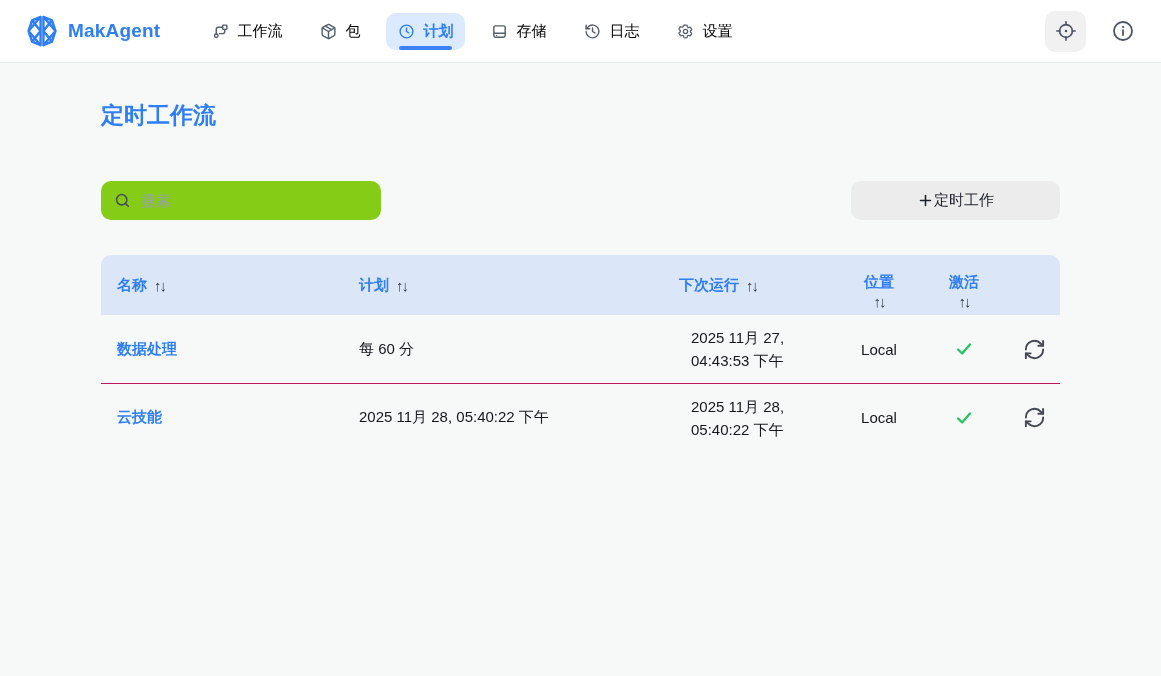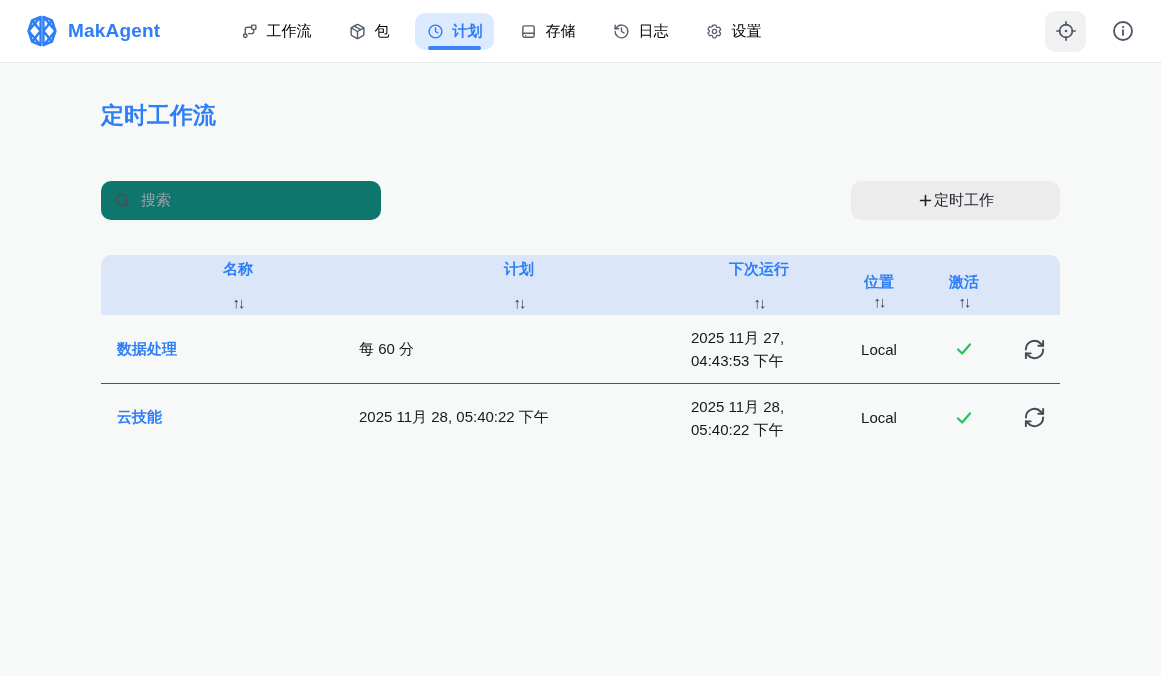--- a/index.html
+++ b/index.html
@@ -13,21 +13,20 @@
   svg { display: block; }
 
   
   .topbar {
     height: 63px;
     background: #ffffff;
     border-bottom: 1px solid #e7e8ea;
     display: flex;
     align-items: center;
     padding: 0 26px 0 25px;
-    gap: 29px;
   }
   .brand { display: flex; align-items: center; gap: 9px; cursor: pointer; }
   .brand-name {
     font-size: 19px;
     font-weight: 700;
     color: #2d7ef7;
     letter-spacing: .2px;
   }
   .nav { display: flex; align-items: center; margin-left: 40px; gap: 14px; }
   .nav-item {
@@ -88,26 +87,26 @@
     position: relative;
     width: 280px; height: 39px;
   }
   .searchbox .search-glyph {
     position: absolute; left: 12px; top: 10px;
     color: #4a4f57;
     pointer-events: none;
   }
   .searchbox input {
     width: 100%; height: 100%;
-    background: #0f766e;
+    background: #84cc16;
     border: none;
     border-radius: 10px;
     padding: 0 12px 0 40px;
     font-size: 15px;
-    font-family: Liberation Serif, serif;
+    font-family: Liberation Sans, sans-serif;
     color: #1b1f26;
     outline: none;
   }
   .searchbox input::placeholder { color: #9aa1ab; }
   .add-btn {
     height: 39px;
     min-width: 209px;
     background: #ececec;
     border: none;
     border-radius: 10px;
@@ -126,26 +125,25 @@
     grid-template-columns: 242px 320px 160px 80px 90px 1fr;
     align-items: center;
     padding-left: 16px;
   }
   .thead {
     background: #dbe7f8;
     border-radius: 10px 10px 0 0;
     height: 60px;
   }
   .th {
-    display: flex; align-items: center; gap: 15px;
+    display: flex; align-items: center; gap: 7px;
     font-size: 15px;
     font-weight: 700;
     color: #2d7ef7;
     cursor: pointer;
-    flex-direction: column;
   }
   .th .sort {
     color: #3a4049;
     font-weight: 400;
     font-size: 15px;
     letter-spacing: -2px;
   }
   .th.stacked {
     flex-direction: column;
     gap: 2px;

